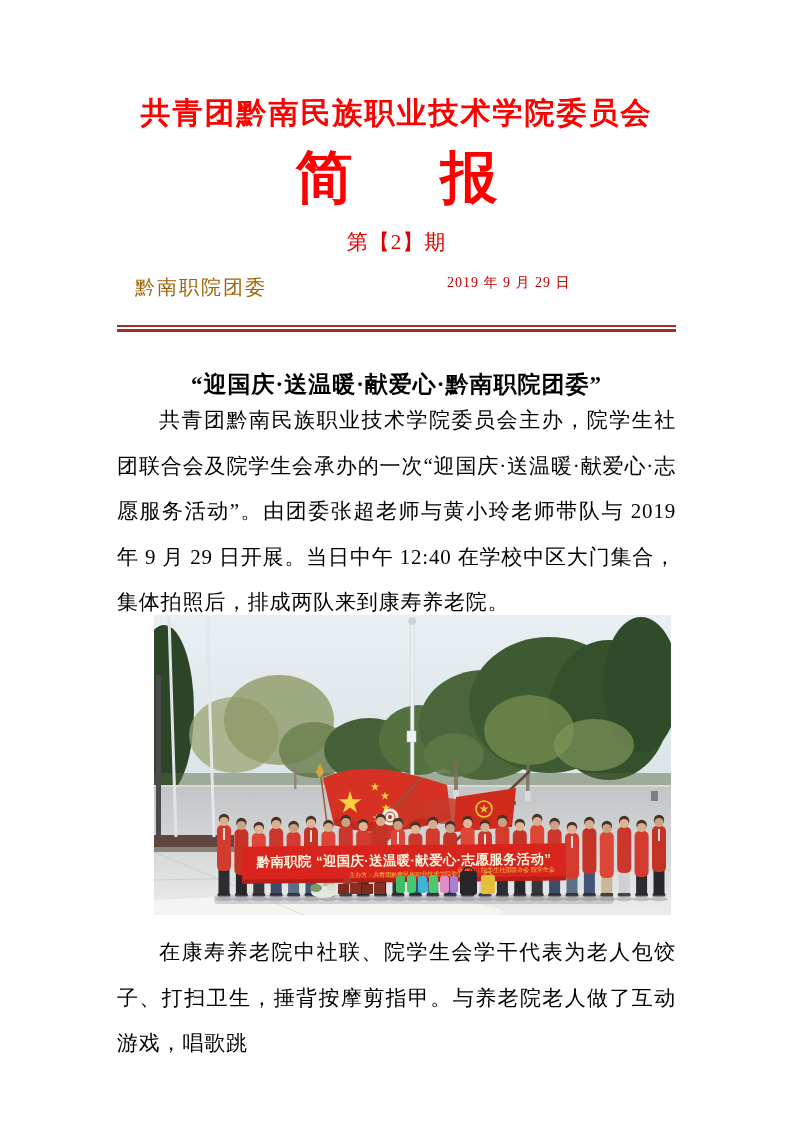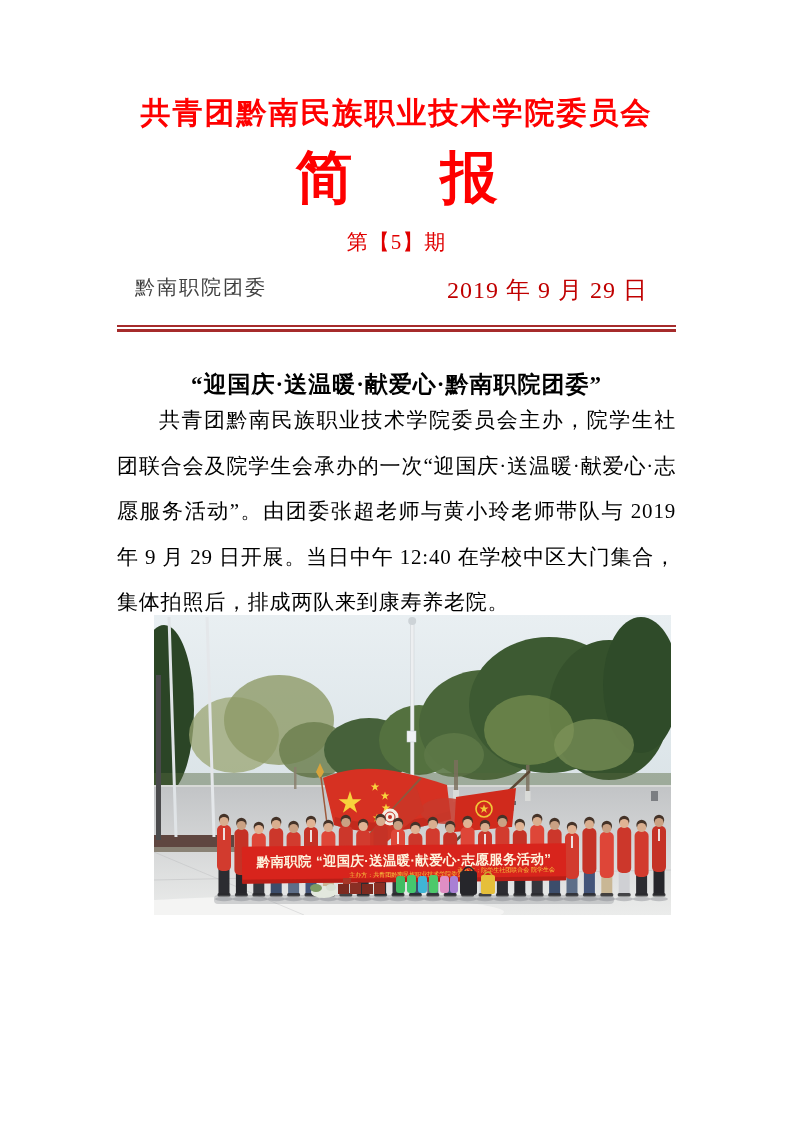--- a/index.html
+++ b/index.html
@@ -19,25 +19,25 @@
     position:absolute; left:117px; top:147px; width:559px;
     display:flex; justify-content:center; gap:88px;
     font-size:57px; font-weight:bold; color:#fe0000; line-height:62px;
   }
   .issue {
     position:absolute; left:117px; top:228px; width:559px;
     text-align:center; font-size:21px; color:#e00000; letter-spacing:1px;
   }
   .issuer {
     position:absolute; left:135px; top:274px;
-    font-size:20px; color:#404040; letter-spacing:2px;
+    font-size:20px; color:#a16207; letter-spacing:2px;
   }
   .date {
     position:absolute; left:447px; top:274px;
-    font-size:24px; color:#c00000; letter-spacing:1px;
+    font-size:14px; color:#c00000; letter-spacing:1px;
   }
   .rule { position:absolute; left:117px; top:325px; width:559px; }
   .rule-thin  { height:2px; background:#a62b2b; }
   .rule-gap   { height:2px; background:#fff; }
   .rule-thick { height:2.5px; background:#a62b2b; }
 
   .headline {
     position:absolute; left:117px; top:369px; width:559px;
     text-align:center; font-size:23px; font-weight:bold; color:#000;
     letter-spacing:1px; white-space:nowrap;
@@ -61,21 +61,21 @@
 
 <div class="page">
 
   <div class="org-title">共青团黔南民族职业技术学院委员会</div>
 
   <div class="big-title">
     <span>简</span>
     <span>报</span>
   </div>
 
-  <div class="issue">第【5】期</div>
+  <div class="issue">第【2】期</div>
 
   <div class="issuer">黔南职院团委</div>
   <div class="date">2019 年 9 月 29 日</div>
 
   <div class="rule">
     <div class="rule-thin"></div>
     <div class="rule-gap"></div>
     <div class="rule-thick"></div>
   </div>
 
@@ -376,14 +376,15 @@
         <rect x="286" y="261" width="9" height="17" rx="3" fill="#e08ec4"></rect>
         <rect x="296" y="261" width="8" height="17" rx="3" fill="#a97fd4"></rect>
         <rect x="306" y="256" width="17" height="24" rx="3" fill="#26262b"></rect>
         <path d="M309,256 Q314,248 320,256" fill="none" stroke="#26262b" stroke-width="1.5"></path>
         <rect x="327" y="260" width="14" height="19" rx="2" fill="#e6bf3a"></rect>
         <path d="M330,260 Q334,254 338,260" fill="none" stroke="#c9a42e" stroke-width="1.5"></path>
       </g>
     </svg>
   </div>
 
+  <p class="para p2">在康寿养老院中社联、院学生会学干代表为老人包饺子、打扫卫生，捶背按摩剪指甲。与养老院老人做了互动游戏，唱歌跳</p>
 
 </div>
 
 </body></html>

